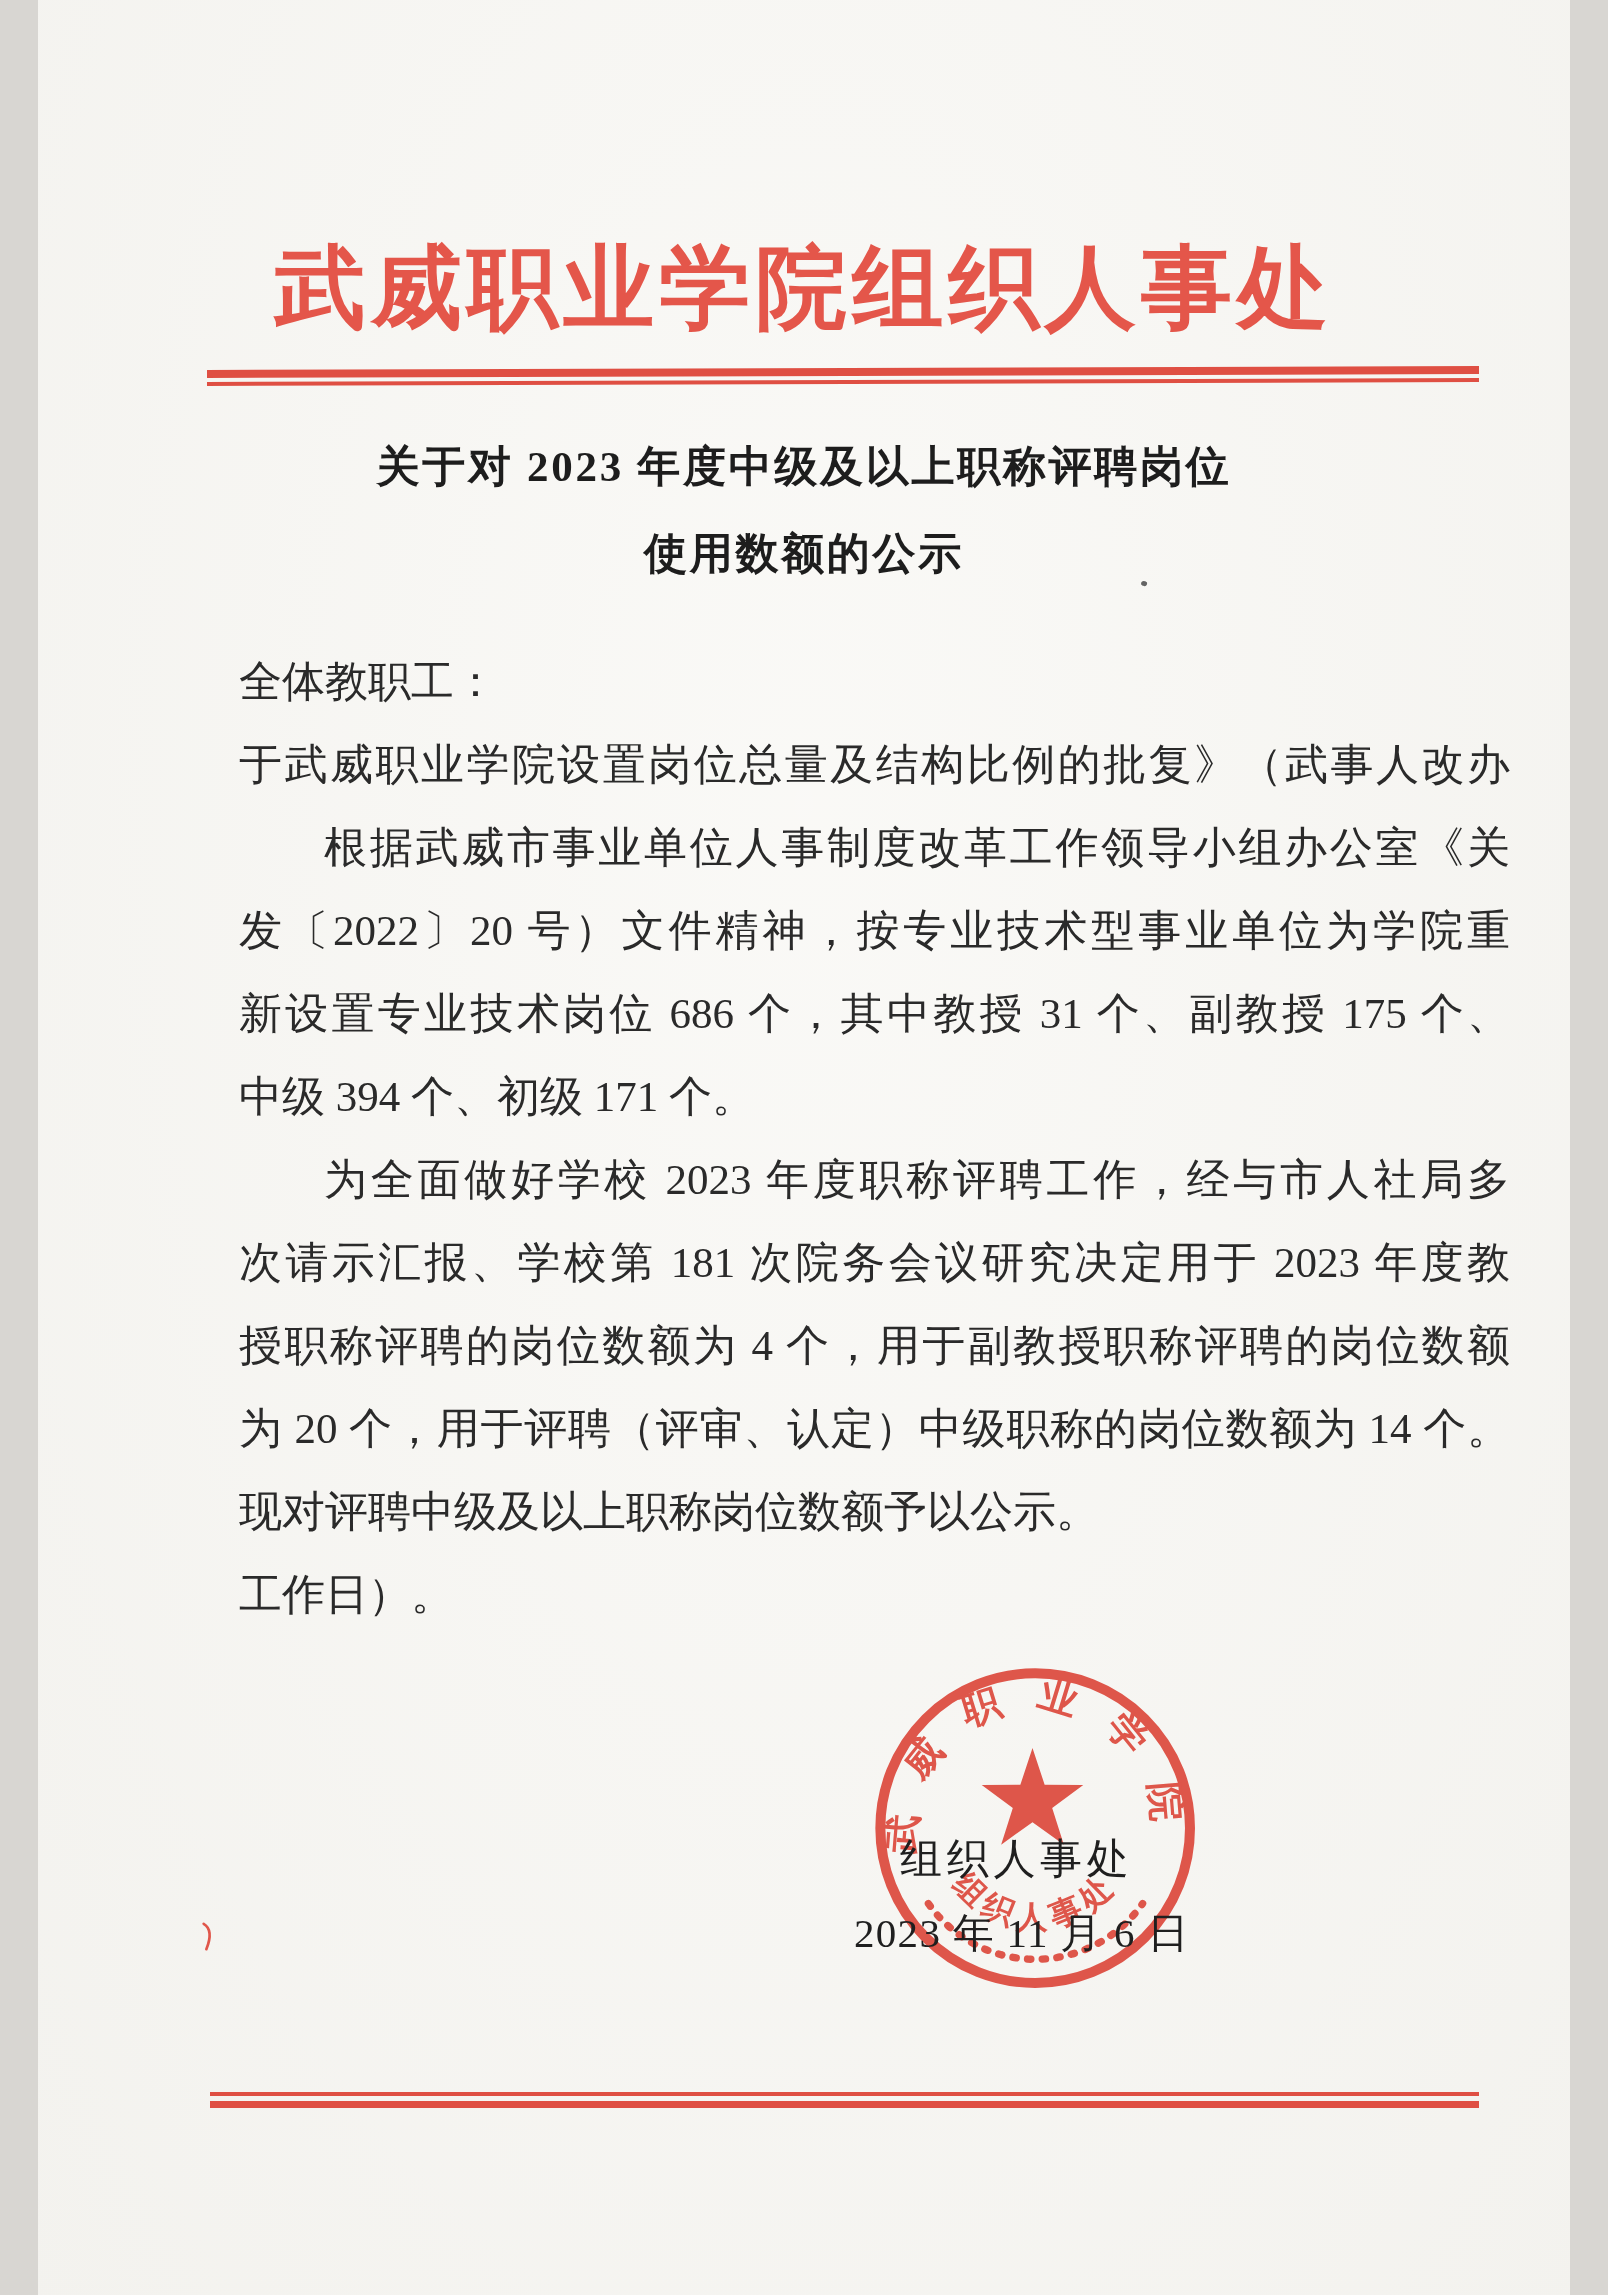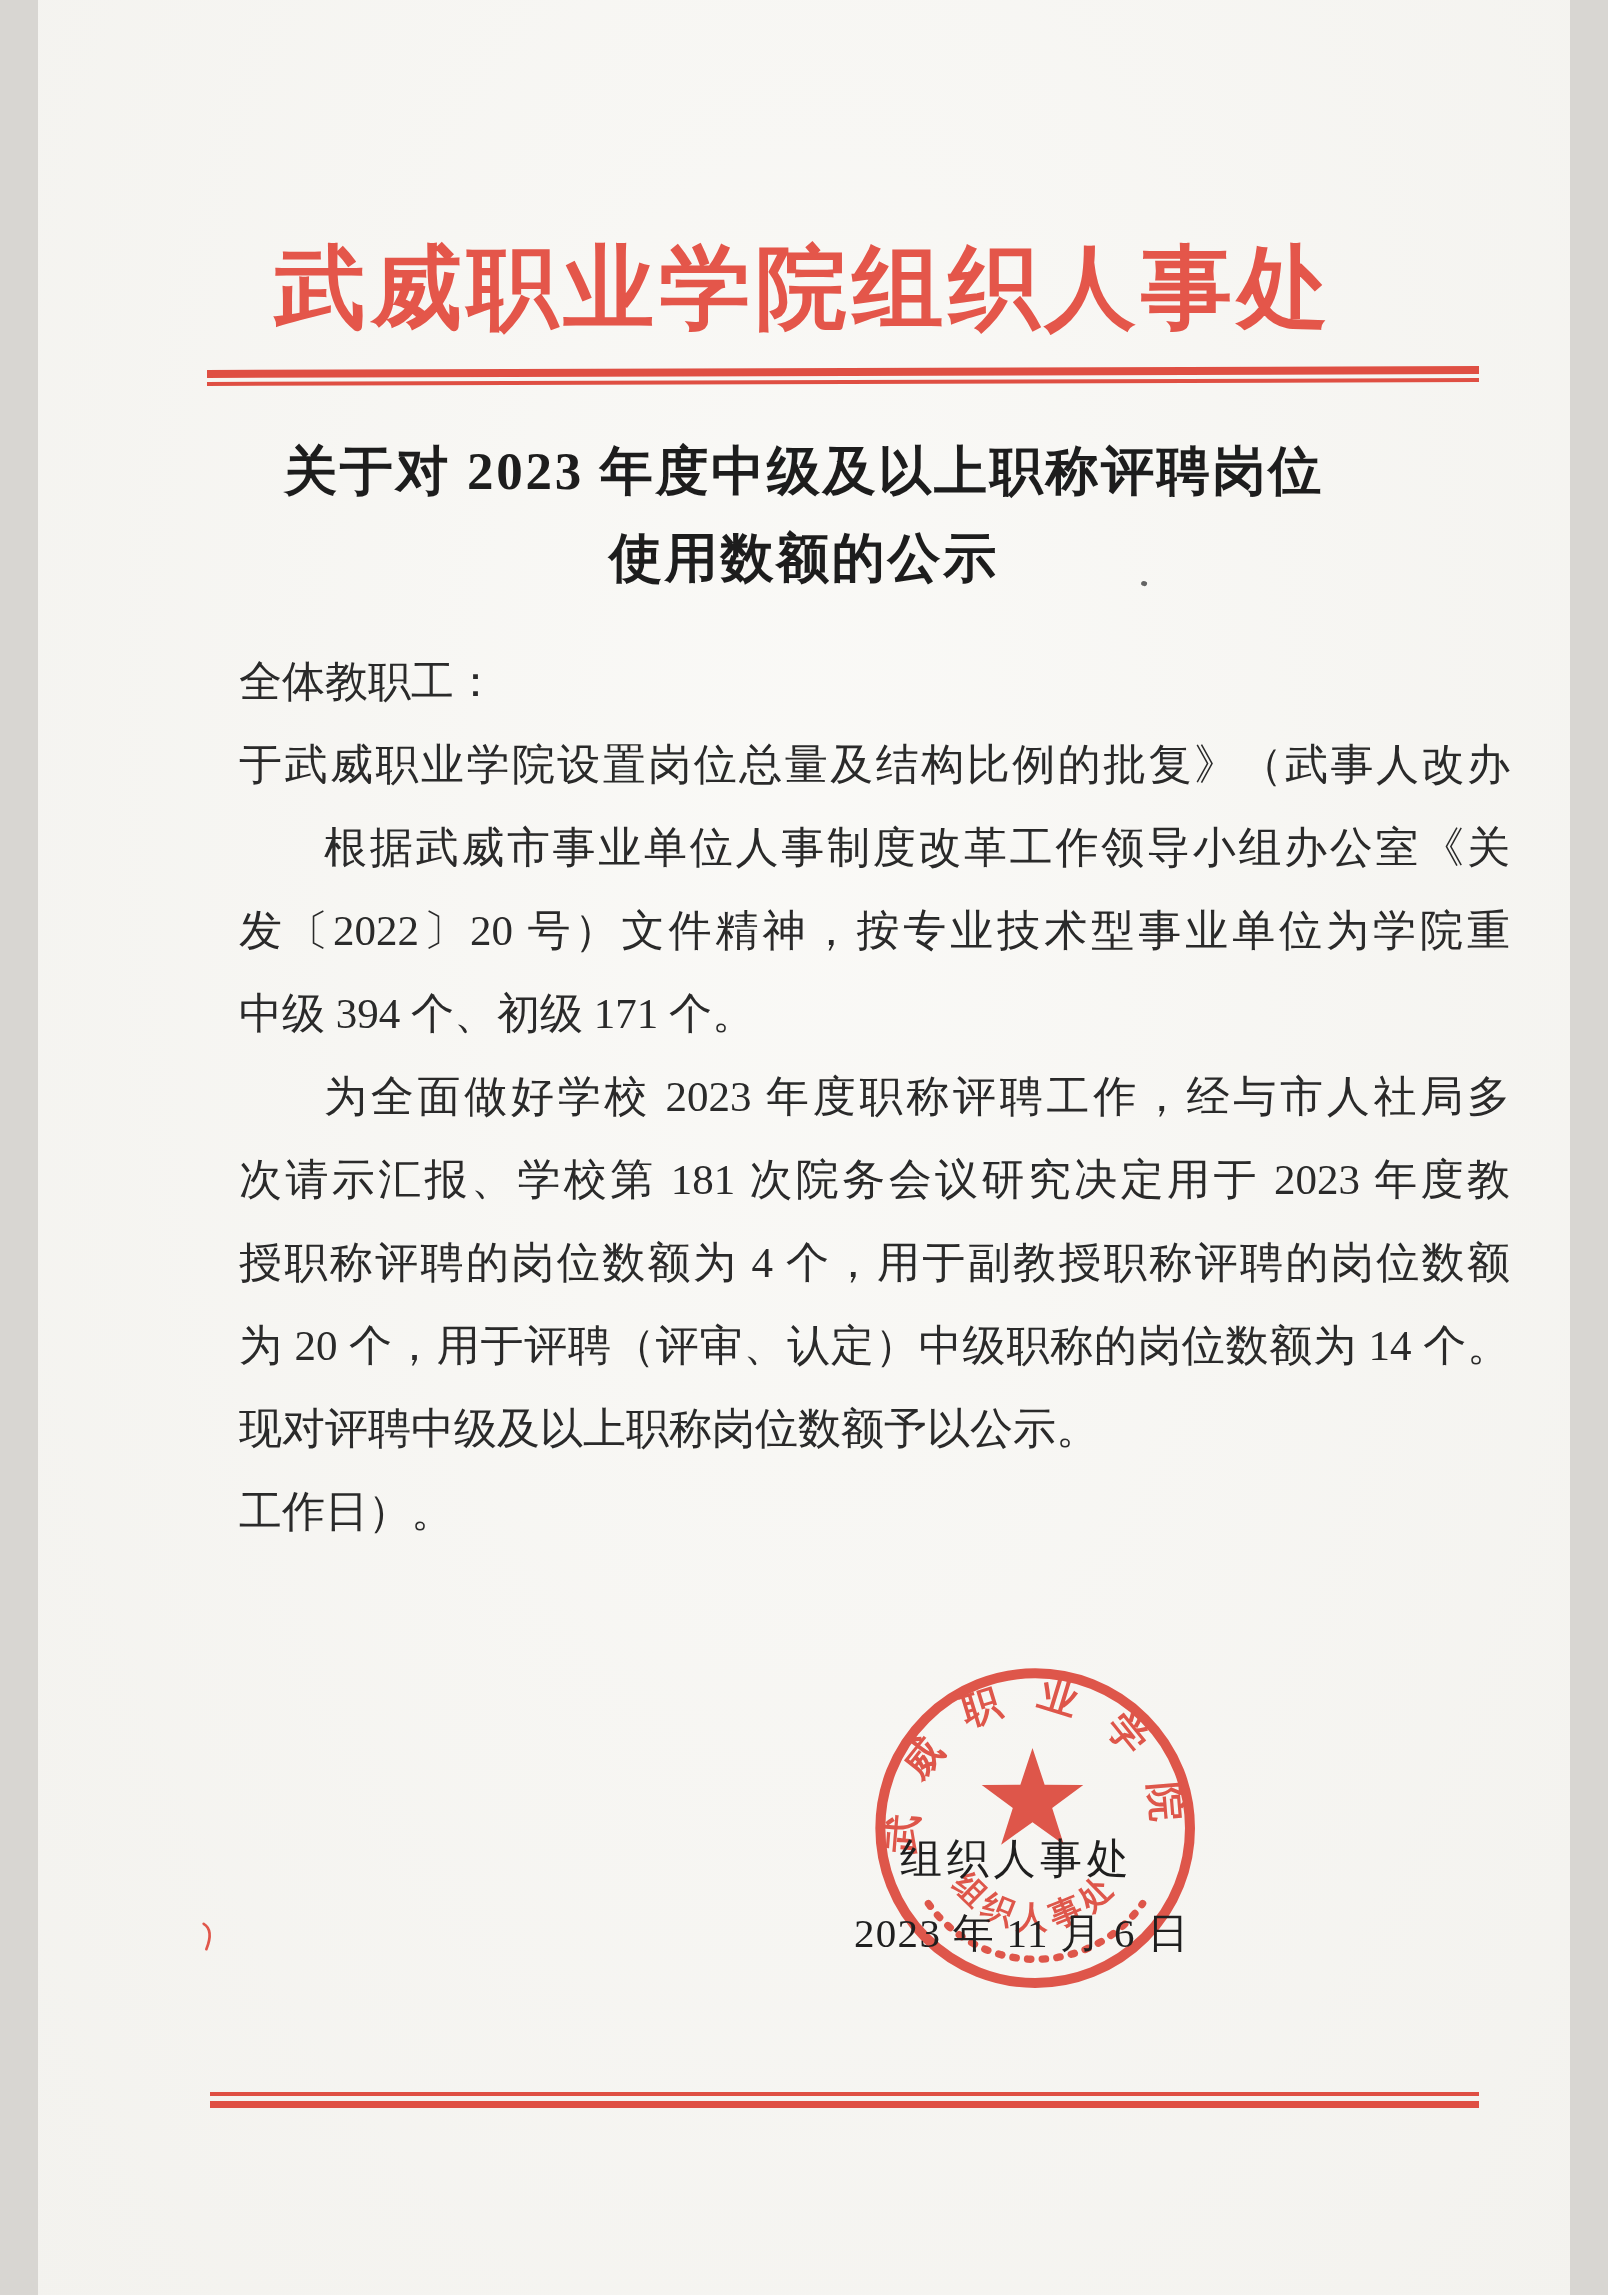--- a/index.html
+++ b/index.html
@@ -24,21 +24,21 @@
   }
   .rule{position:absolute;left:169px;width:1272px;background:#df4f43;}
   .rule-top-thick{top:368px;height:8px;transform:rotate(-0.18deg);}
   .rule-top-thin{top:380px;height:4px;transform:rotate(-0.18deg);}
   .rule-bot-thin{top:2092px;height:4px;left:172px;width:1269px;}
   .rule-bot-thick{top:2101px;height:7.3px;left:172px;width:1269px;}
   
   .doc-title{
     position:absolute;left:0;width:100%;
     text-align:center;
-    font-size:53px;line-height:1;
+    font-size:43px;line-height:1;
     font-weight:700;
     letter-spacing:2.7px;
     color:#1d1d1d;
   }
   .doc-title.l1{top:445px;}
   .doc-title.l2{top:532px;}
   .stray-dot{
     position:absolute;left:1103px;top:581px;width:6px;height:5.3px;
     background:#4a4a4a;border-radius:60% 40% 55% 45%;opacity:.85;
     transform:rotate(20deg);
@@ -89,20 +89,21 @@
 
   <div class="doc-title l1">关于对 2023 年度中级及以上职称评聘岗位</div>
   <div class="doc-title l2">使用数额的公示</div>
   <div class="stray-dot"></div>
 
   <div class="body-text">
     <div class="bline">全体教职工：</div>
     <div class="bline justify">于武威职业学院设置岗位总量及结构比例的批复》（武事人改办</div>
     <div class="bline indent justify">根据武威市事业单位人事制度改革工作领导小组办公室《关</div>
     <div class="bline justify">发〔2022〕20 号）文件精神，按专业技术型事业单位为学院重</div>
+    <div class="bline justify">新设置专业技术岗位 686 个，其中教授 31 个、副教授 175 个、</div>
     <div class="bline">中级 394 个、初级 171 个。</div>
     <div class="bline indent justify">为全面做好学校 2023 年度职称评聘工作，经与市人社局多</div>
     <div class="bline justify">次请示汇报、学校第 181 次院务会议研究决定用于 2023 年度教</div>
     <div class="bline justify">授职称评聘的岗位数额为 4 个，用于副教授职称评聘的岗位数额</div>
     <div class="bline justify">为 20 个，用于评聘（评审、认定）中级职称的岗位数额为 14 个。</div>
     <div class="bline">现对评聘中级及以上职称岗位数额予以公示。</div>
     <div class="bline">工作日）。</div>
   </div>
 
   <svg class="seal" viewBox="0 0 520 520">

